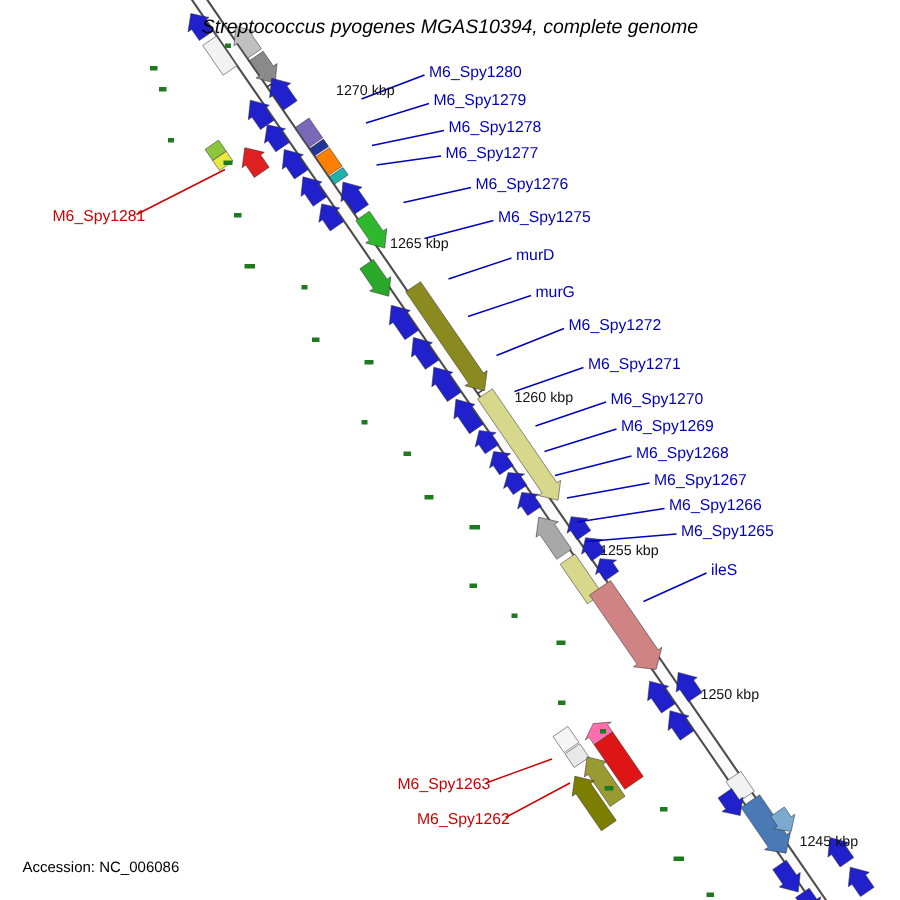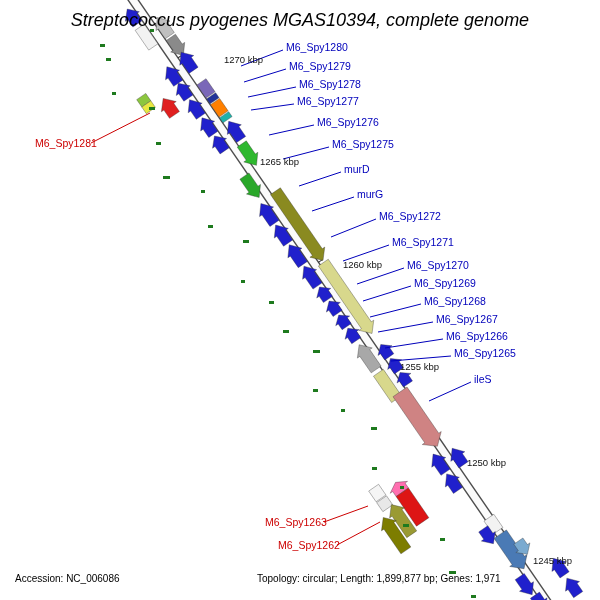--- a/index.html
+++ b/index.html
@@ -1,20 +1,20 @@
 <!DOCTYPE html>
 <html><head>
 <meta charset="utf-8">
 <style>
   html,body{margin:0;padding:0;background:#fff;}
   .canvas{position:relative;width:600px;height:600px;background:#ffffff;overflow:hidden;
           font-family:"Liberation Sans", sans-serif;}
   .canvas svg{position:absolute;left:0;top:0;}
   .title{position:absolute;top:10px;left:0;width:600px;text-align:center;
-         font-size:18px;font-style:italic;color:#000;z-index:5;}
+         font-size:13px;font-style:italic;color:#000;z-index:5;}
   .footer{position:absolute;top:573px;font-size:10px;color:#000;z-index:5;white-space:nowrap;}
   .footer-left{left:15px;}
   .footer-right{left:257px;}
 </style>
 </head>
 <body>
 
 <div class="canvas">
   <svg id="genome-svg" width="600" height="600" viewBox="0 0 600 600">
       <g transform="translate(140,10) rotate(55.5)">
@@ -146,14 +146,13 @@
       <text x="278" y="549" fill="#cc0000" font-size="10.5" font-family="&quot;Liberation Sans&quot;, sans-serif">M6_Spy1262</text>
       <text x="224" y="63" fill="#111111" font-size="9.5" font-family="&quot;Liberation Sans&quot;, sans-serif">1270 kbp</text>
       <text x="260" y="165" fill="#111111" font-size="9.5" font-family="&quot;Liberation Sans&quot;, sans-serif">1265 kbp</text>
       <text x="343" y="268" fill="#111111" font-size="9.5" font-family="&quot;Liberation Sans&quot;, sans-serif">1260 kbp</text>
       <text x="400" y="370" fill="#111111" font-size="9.5" font-family="&quot;Liberation Sans&quot;, sans-serif">1255 kbp</text>
       <text x="467" y="466" fill="#111111" font-size="9.5" font-family="&quot;Liberation Sans&quot;, sans-serif">1250 kbp</text>
       <text x="533" y="564" fill="#111111" font-size="9.5" font-family="&quot;Liberation Sans&quot;, sans-serif">1245 kbp</text>
     </svg>
   <div class="title">Streptococcus pyogenes MGAS10394, complete genome</div>
   <div class="footer footer-left">Accession: NC_006086</div>
-  <div class="footer footer-right">Topology: circular; Length: 1,899,877 bp; Genes: 1,971</div>
 </div>
 
 </body></html>

